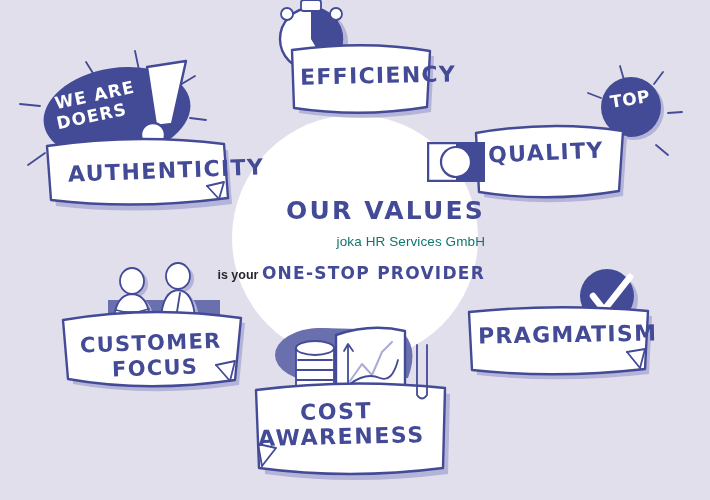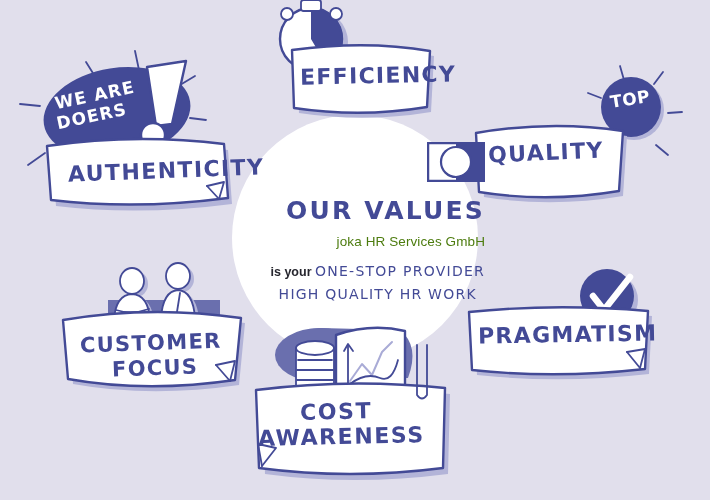--- a/index.html
+++ b/index.html
@@ -19,29 +19,29 @@
     text-align:center;pointer-events:none;
   }
   .logo-mark{margin-top:24px;width:58px;height:40px;}
   .our-values{
     margin-top:16px;
     font-size:25px;font-weight:bold;letter-spacing:2.2px;
     color:#434a96;font-family:"DejaVu Sans", sans-serif;
     line-height:1;
   }
   .company{
-    margin-top:11px;font-size:13.5px;color:#4d7c0f;
+    margin-top:11px;font-size:13.5px;color:#0f766e;
     font-family:"Liberation Sans", sans-serif;letter-spacing:.1px;margin-left:40px;
   }
   .tagline{margin-top:11px;line-height:1.62;}
   .tl-line{display:block;font-size:12.5px;white-space:nowrap;}
   .lead{color:#26262e;font-size:12.5px;letter-spacing:0;font-weight:bold;}
   .hi{
-    color:#434a96;font-weight:normal;letter-spacing:1.25px;
-    font-family:"DejaVu Sans", sans-serif;font-size:14px;
+    color:#434a96;font-weight:bold;letter-spacing:1.25px;
+    font-family:"DejaVu Sans", sans-serif;font-size:17px;
   }
   .amp{color:#26262e;font-weight:bold;font-size:12.5px;}
 
   
   .hw{
     position:absolute;color:#434a96;
     font-family:"DejaVu Sans", sans-serif;
     font-weight:bold;letter-spacing:1px;
     pointer-events:none;white-space:nowrap;
   }
@@ -242,23 +242,20 @@
 
     <div class="our-values">OUR VALUES</div>
 
     <div class="company">joka HR Services GmbH</div>
 
     <div class="tagline">
       <span class="tl-line">
         <span class="lead">is your</span>
         <span class="hi">ONE-STOP PROVIDER</span>
       </span>
-      <span class="tl-line">
-        <span class="hi">HIGH QUALITY HR WORK</span>
-      </span>
     </div>
   </div>
 
   <div class="hw l-auth">AUTHENTICITY</div>
 
   <div class="hw l-eff">EFFICIENCY</div>
 
   <div class="hw l-qual">QUALITY</div>
 
   <div class="hw l-cust">CUSTOMER</div>

